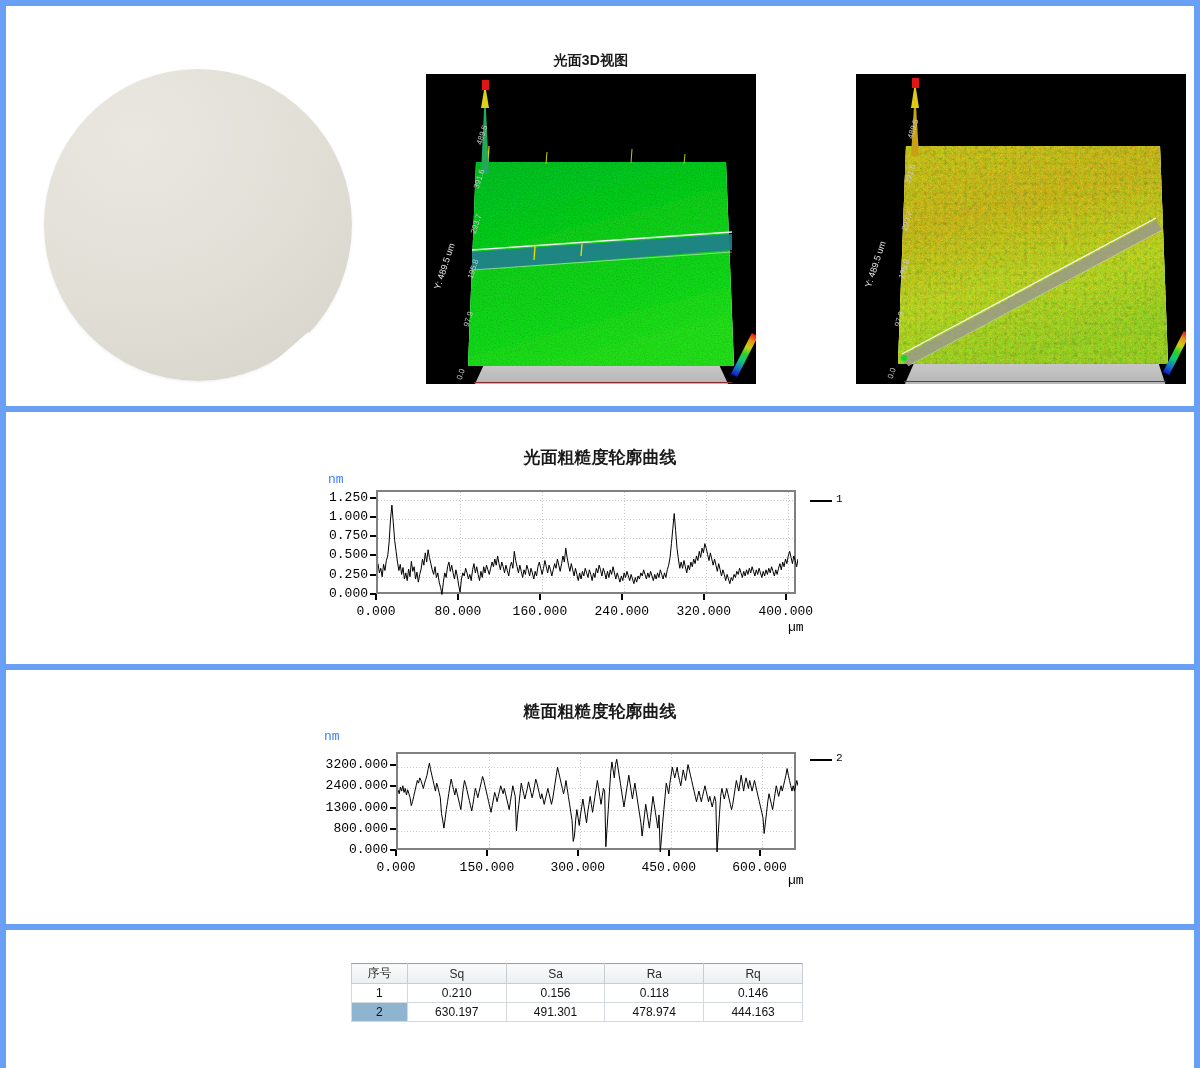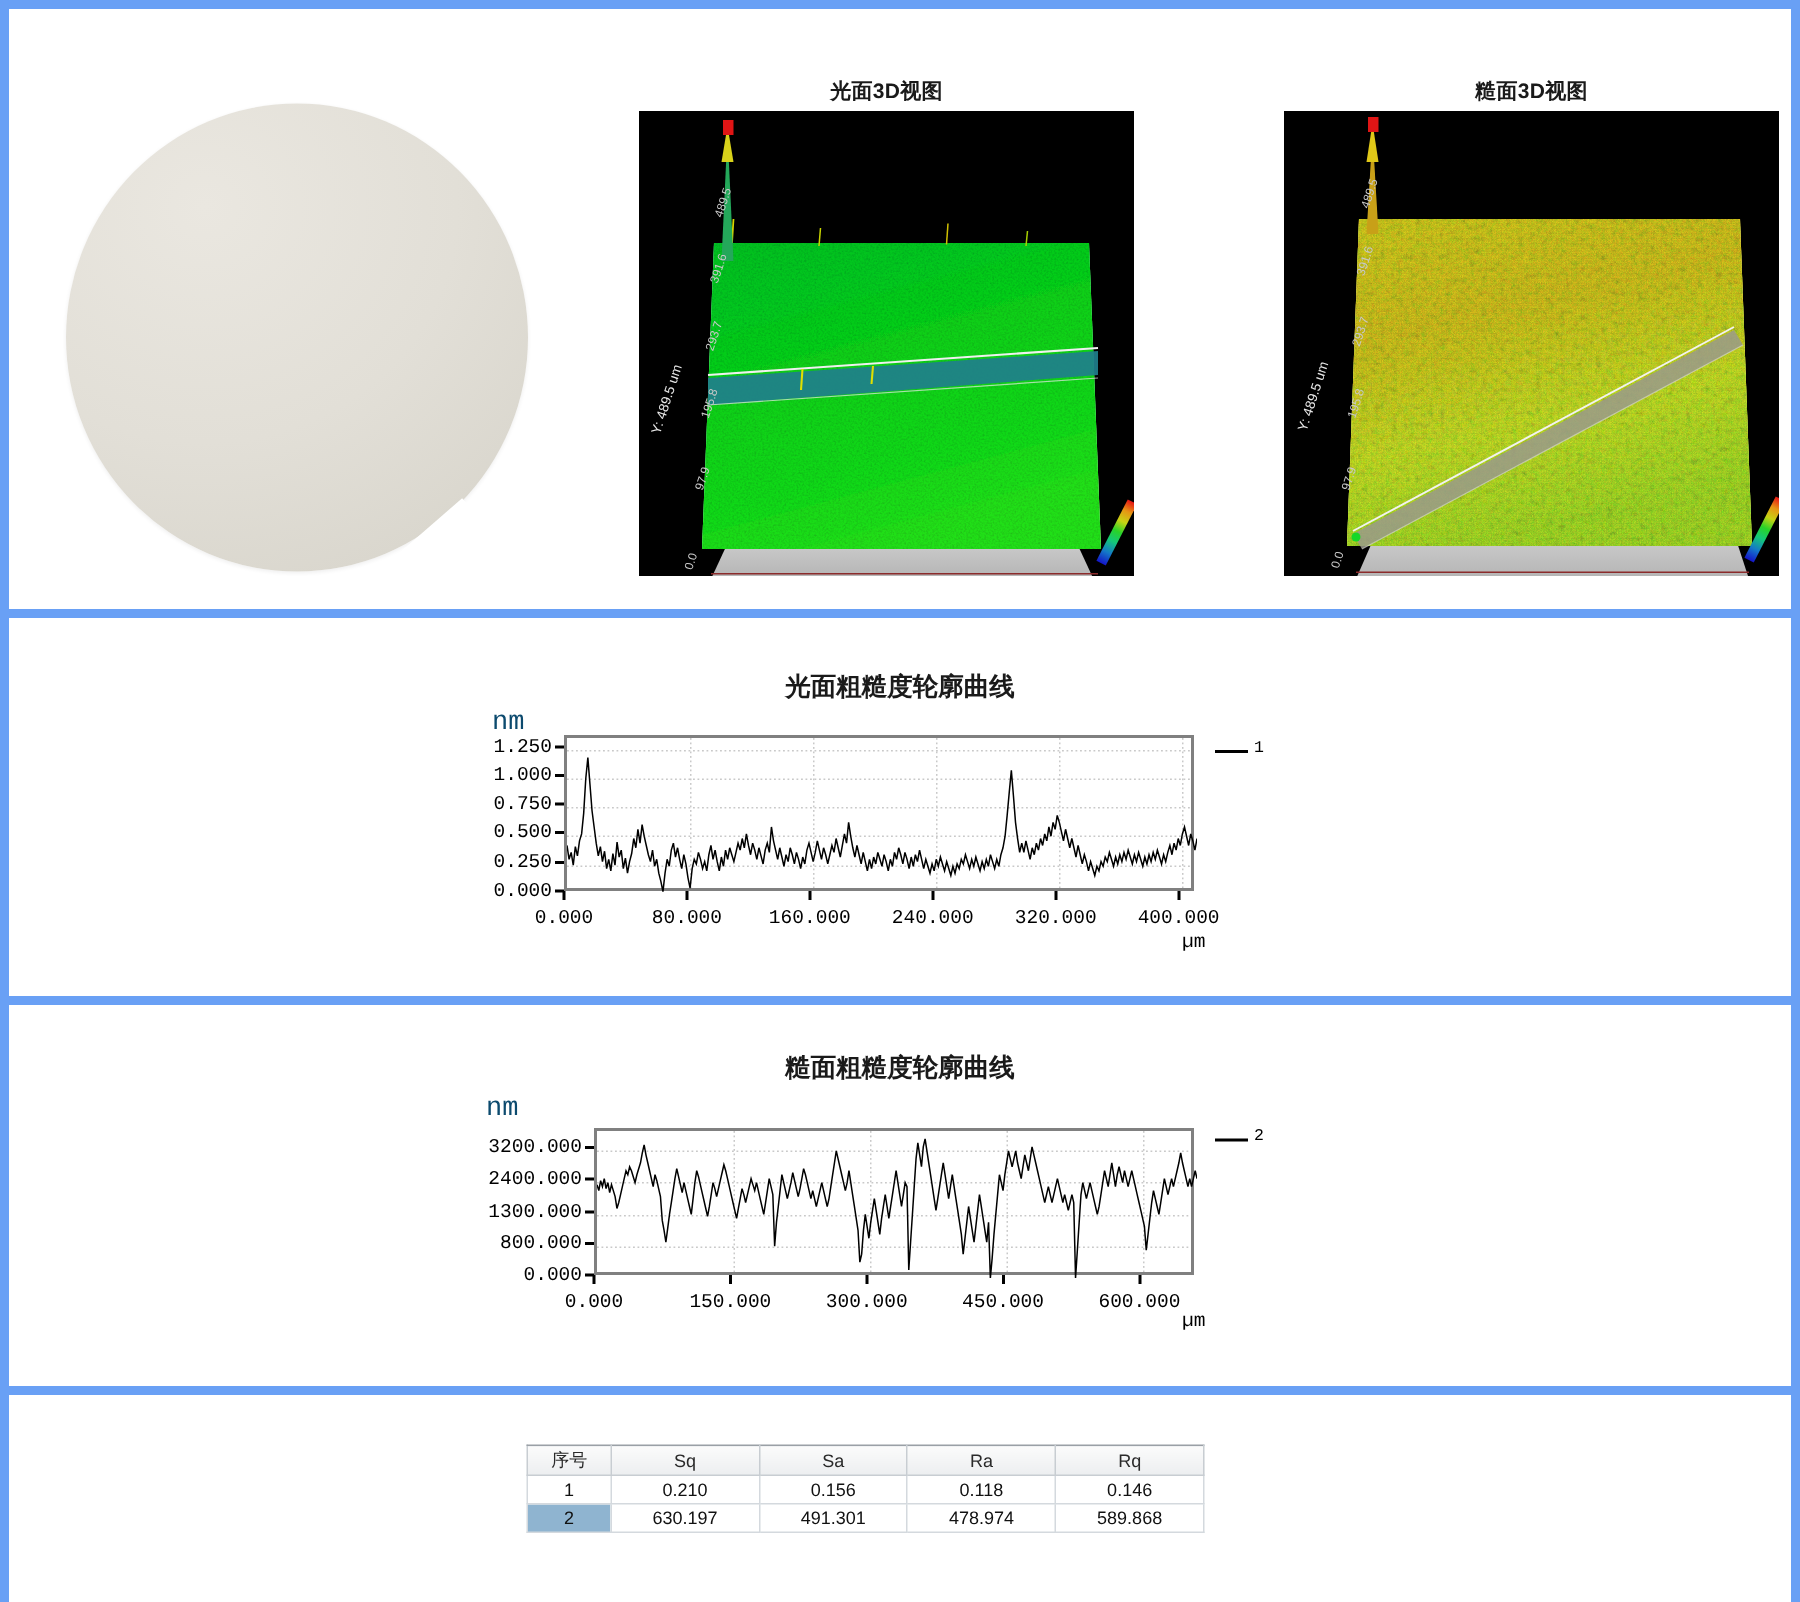--- a/index.html
+++ b/index.html
@@ -63,21 +63,21 @@
     position:absolute;
     background:linear-gradient(to bottom,#c9c9c9,#b4b4b4);
   }
 
   
   .chart-title {
     position:absolute; width:100%; text-align:center;
     font-size:17px; font-weight:bold; color:#1a1a1a;
   }
   .unit-label {
-    position:absolute; font-size:18px; color:#0c4a6e;
+    position:absolute; font-size:13px; color:#3b82f6;
     font-family:"Liberation Mono", monospace;
   }
   .plotbox {
     position:absolute; border:2px solid #808080; background:#fff;
   }
   .grid-v { position:absolute; top:0; bottom:0; width:1px;
             background-image:linear-gradient(to bottom,#c9c9c9 50%,transparent 0);
             background-size:1px 3px; }
   .grid-h { position:absolute; left:0; right:0; height:1px;
             background-image:linear-gradient(to right,#c9c9c9 50%,transparent 0);
@@ -180,21 +180,20 @@
       <div class="ytick" style="left:40px; top:248px;">97.9</div>
       <div class="ytick" style="left:44px; top:200px;">195.8</div>
       <div class="ytick" style="left:47px; top:155px;">293.7</div>
       <div class="ytick" style="left:50px; top:110px;">391.6</div>
       <div class="ytick" style="left:53px; top:66px;">489.5</div>
       <div class="scan-axis-text" style="left:11px; top:210px; transform:rotate(-72deg); transform-origin:left center;">Y: 489.5 um</div>
 
       <div class="colorbar" style="right:8px; top:258px;"></div>
     </div>
 
-    <div class="img-title" style="left:850px; top:46px; width:330px;">糙面3D视图</div>
     <div class="scan3d" id="scan-rough" style="left:850px; top:68px; width:330px; height:310px;">
       <div class="plateau" style="left:48px; top:288px; width:262px; height:24px;
            clip-path:polygon(4% 0%, 97% 0%, 100% 100%, 0% 100%);"></div>
       <svg width="330" height="310" style="position:absolute; left:0; top:0;">
         <defs>
           <linearGradient id="grg" x1="0" y1="0" x2="0.3" y2="1">
             <stop offset="0%" stop-color="#c8b418"></stop>
             <stop offset="35%" stop-color="#c8a018"></stop>
             <stop offset="70%" stop-color="#b4d028"></stop>
             <stop offset="100%" stop-color="#7fc82a"></stop>
@@ -360,19 +359,19 @@
           <td>0.210</td>
           <td>0.156</td>
           <td>0.118</td>
           <td>0.146</td>
         </tr>
         <tr class="sel">
           <td class="idx">2</td>
           <td>630.197</td>
           <td>491.301</td>
           <td>478.974</td>
-          <td>589.868</td>
+          <td>444.163</td>
         </tr>
       </tbody>
     </table>
   </div>
 
 </div>
 
 </body></html>

